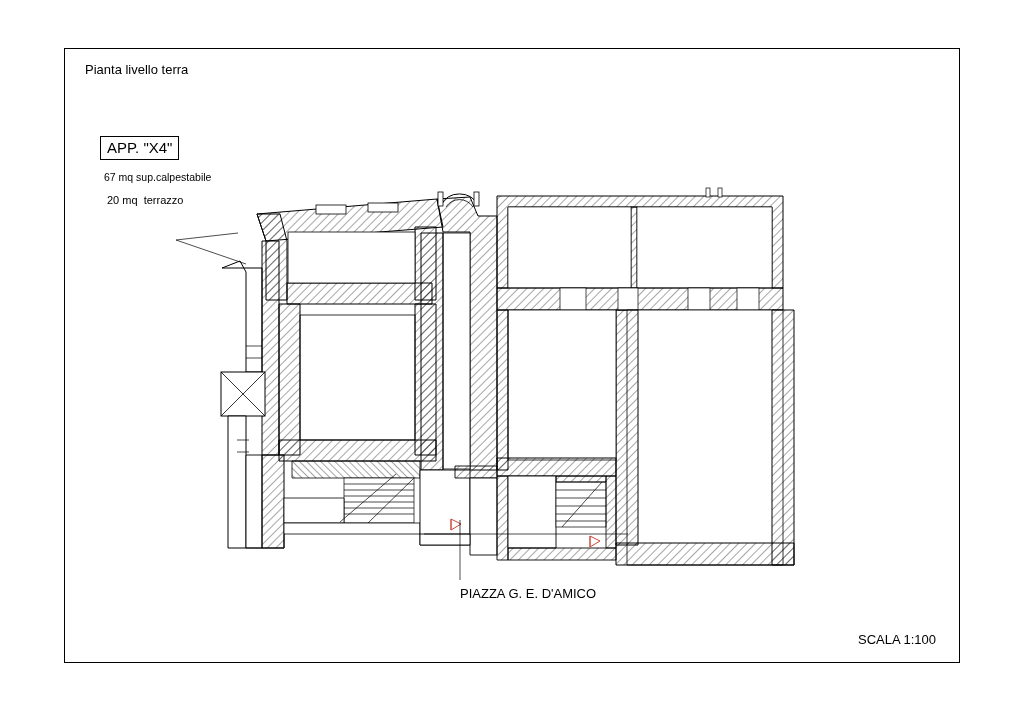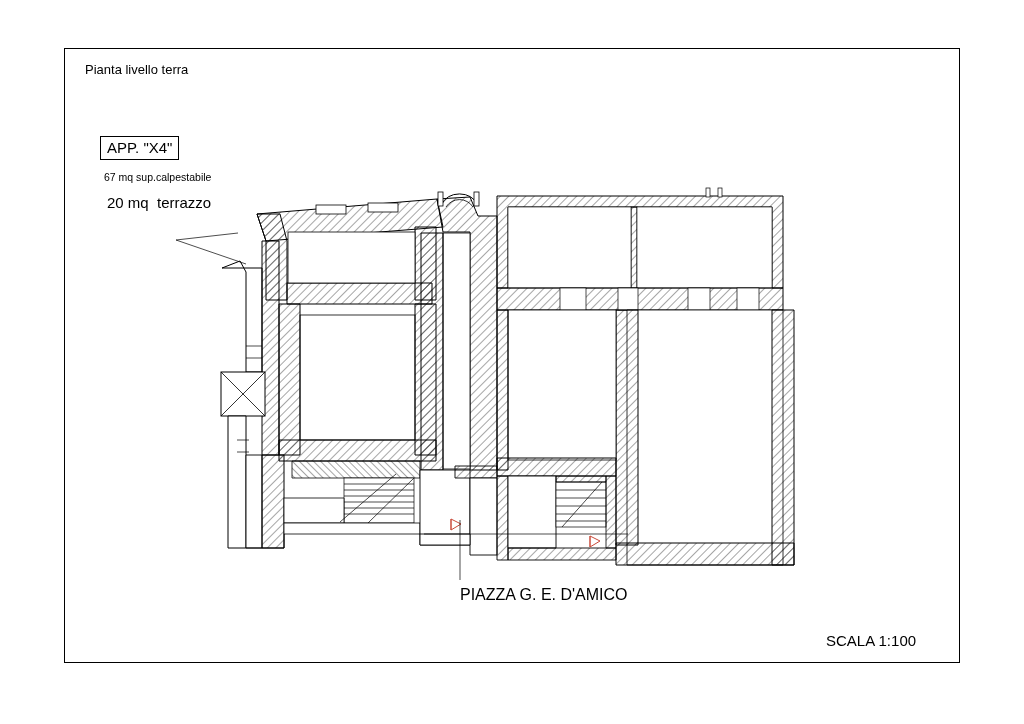--- a/index.html
+++ b/index.html
@@ -52,21 +52,21 @@
     box-sizing: border-box;
   }
   #area-1 {
     left: 104px;
     top: 171px;
     font-size: 10.5px;
   }
   #area-2 {
     left: 107px;
     top: 194px;
-    font-size: 15px;
+    font-size: 11px;
   }
   #lbl-terrazzo {
     left: 676px;
     top: 238px;
     font-size: 8.5px;
     text-align: center;
   }
   #lbl-terrazzo-mq {
     left: 683px;
     top: 248px;
@@ -78,27 +78,27 @@
     font-size: 8.5px;
   }
   #lbl-mono-mq {
     left: 674px;
     top: 408px;
     font-size: 8.5px;
   }
   #lbl-piazza {
     left: 460px;
     top: 586px;
-    font-size: 16px;
+    font-size: 13px;
     text-align: right;
   }
   #scala {
-    left: 826px;
+    left: 858px;
     top: 632px;
-    font-size: 15px;
+    font-size: 13px;
   }
   svg#plan {
     position: absolute;
     left: 0;
     top: 0;
     width: 1024px;
     height: 724px;
   }
   .thin {
     fill: none;

